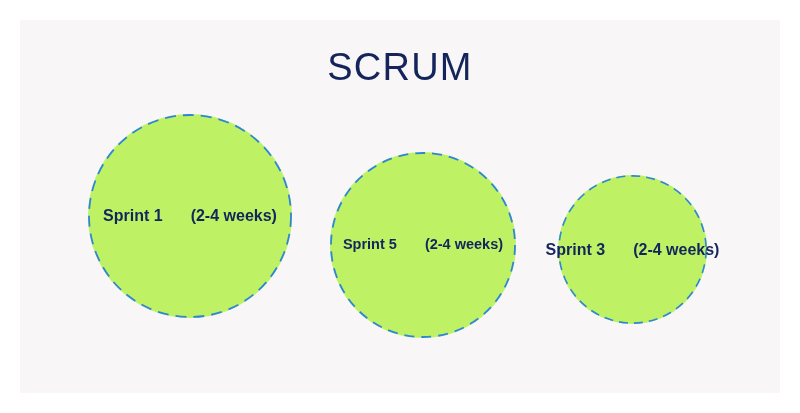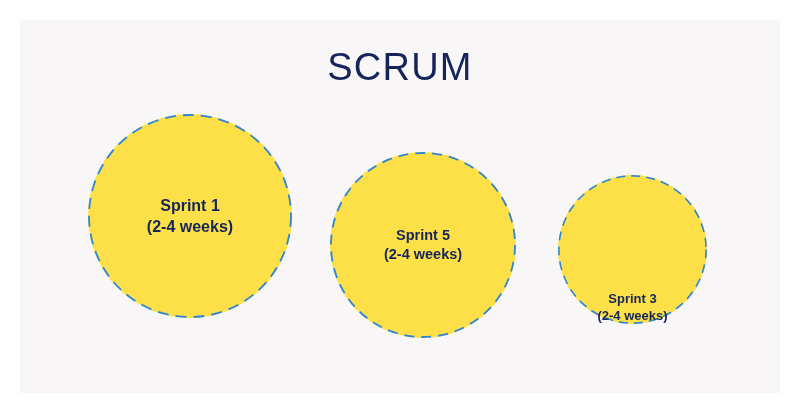--- a/index.html
+++ b/index.html
@@ -31,28 +31,29 @@
     font-weight: normal;
     letter-spacing: 1.2px;
     color: #15255c;
     line-height: 1;
     white-space: nowrap;
   }
   .circle {
     position: absolute;
     box-sizing: border-box;
     border-radius: 50%;
-    background: #fde047;
+    background: #bef264;
     display: flex;
-    flex-direction: column;
+    flex-direction: row;
     align-items: center;
     justify-content: center;
     color: #15255c;
     font-weight: bold;
     text-align: center;
+    gap: 28px;
   }
   .circle svg {
     position: absolute;
     left: 0;
     top: 0;
     overflow: visible;
     pointer-events: none;
   }
   .circle .lbl {
     position: relative;
@@ -72,22 +73,21 @@
     top: 132px;
     width: 186px;
     height: 186px;
     font-size: 14.5px;
   }
   #circle-sprint-3 {
     left: 538px;
     top: 155px;
     width: 149px;
     height: 149px;
-    font-size: 13px;
-    justify-content: flex-end;
+    font-size: 16px;
   }
 </style>
 </head>
 <body>
 
 <div id="infographic">
 
   <div id="title">SCRUM</div>
 
   <div class="circle" id="circle-sprint-1">

